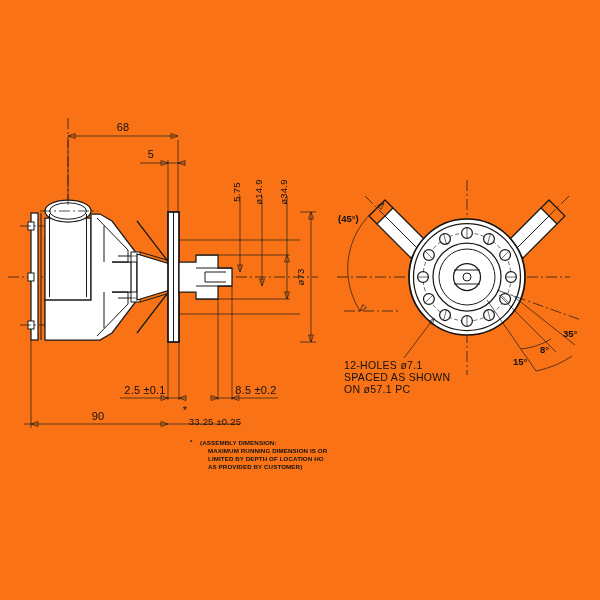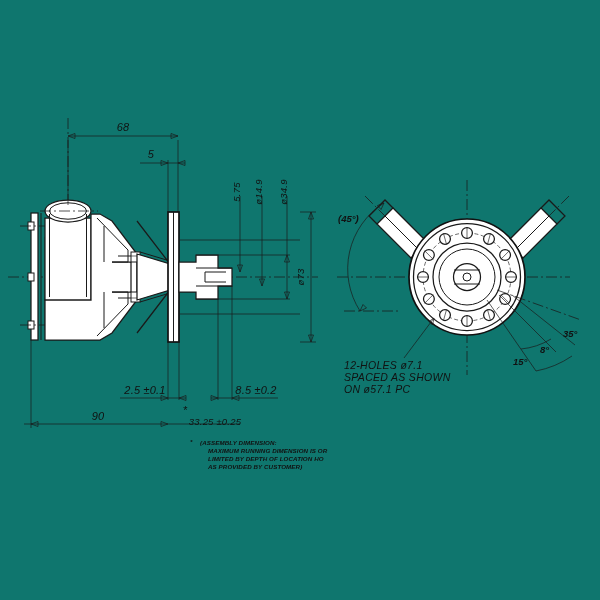--- a/index.html
+++ b/index.html
@@ -10,22 +10,21 @@
   body {
     width: 600px;
     height: 600px;
     font-family: "Liberation Sans", sans-serif;
     overflow: hidden;
   }
   #drawing-root {
     position: relative;
     width: 600px;
     height: 600px;
-    background: #0f766e;
-    font-style: italic;
+    background: #f97316;
   }
   svg#tech-drawing {
     display: block;
     width: 600px;
     height: 600px;
   }
   .ln { stroke: #1a1a1a; fill: none; stroke-width: 1; }
   .ln-thick { stroke: #111111; fill: none; stroke-width: 1.7; }
   .ln-med { stroke: #1a1a1a; fill: none; stroke-width: 1.25; }
   .ln-thin { stroke: #2a2a2a; fill: none; stroke-width: 0.7; }

